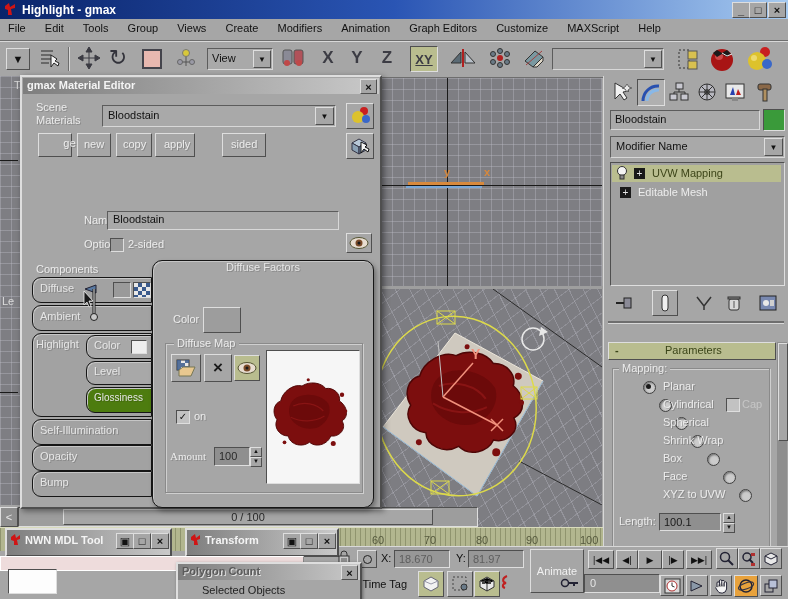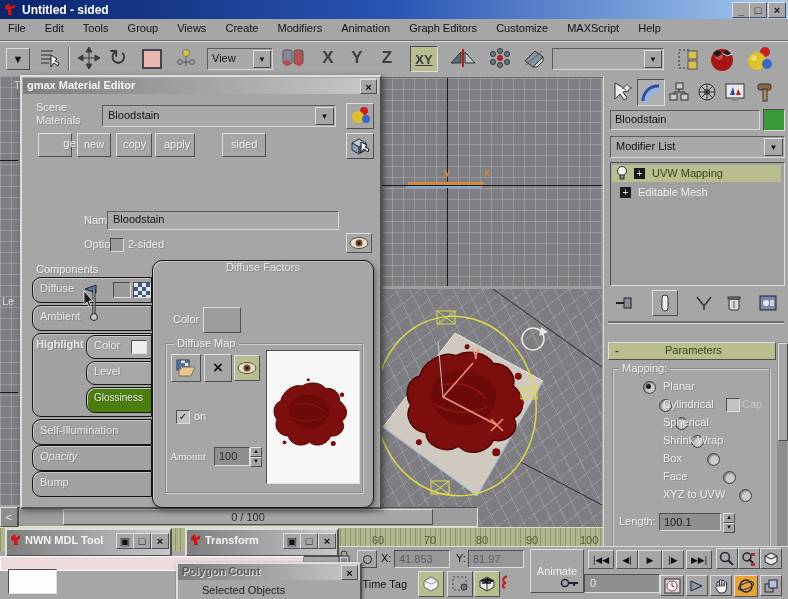--- a/index.html
+++ b/index.html
@@ -56,21 +56,21 @@
 </svg>
 
 <div id="root">
 
   <div class="abs titlebar" style="left:0;top:0;width:788px;height:19px;">
     <span class="abs" style="left:3px;top:2px;">
       <svg width="14" height="14">
           <path d="M2,4 L6,1 7,5 12,2 12,6 8,7 9,13 5,13 5,8 2,7 Z" fill="#cf1515"></path>
         </svg>
     </span>
-    <span class="abs" style="left:22px;top:3px;font-size:12px;">Untitled - sided</span>
+    <span class="abs" style="left:22px;top:3px;font-size:12px;">Highlight - gmax</span>
     <span class="abs r ic" style="left:732px;top:2px;width:16px;height:14px;color:#111;font-weight:bold;">_</span>
     <span class="abs r ic" style="left:749px;top:2px;width:16px;height:14px;color:#111;font-weight:bold;">□</span>
     <span class="abs r ic" style="left:768px;top:2px;width:16px;height:14px;color:#111;font-weight:bold;">×</span>
   </div>
 
   <div class="abs" style="left:0;top:19px;width:788px;height:21px;border-bottom:1px solid #6e6e6e;">
     <span class="menu-item">File</span>
     <span class="menu-item">Edit</span>
     <span class="menu-item">Tools</span>
     <span class="menu-item">Group</span>
@@ -307,21 +307,21 @@
           <rect x="9" y="8" width="4" height="12" fill="#b09060" stroke="#333"></rect>
         </svg>
     </span>
 
     <div class="abs f" style="left:6px;top:34px;width:148px;height:18px;">
       <span class="abs" style="left:4px;top:2px;">Bloodstain</span>
     </div>
     <div class="abs s" style="left:159px;top:33px;width:20px;height:20px;background:#3a9a3a;"></div>
 
     <div class="abs f" style="left:6px;top:60px;width:173px;height:20px;">
-      <span class="abs" style="left:5px;top:3px;">Modifier List</span>
+      <span class="abs" style="left:5px;top:3px;">Modifier Name</span>
       <span class="abs r ic" style="right:1px;top:1px;width:17px;height:16px;font-size:8px;">▼</span>
     </div>
 
     <div class="abs s" style="left:6px;top:86px;width:173px;height:122px;background:#a0a0a0;">
       <div class="abs olive" style="left:1px;top:2px;width:169px;height:17px;">
         <span class="abs" style="left:4px;top:1px;">
           <svg width="12" height="14">
               <circle cx="6" cy="5" r="4.5" fill="#f4f4f4" stroke="#333"></circle>
               <rect x="4" y="9" width="4" height="4" fill="#888" stroke="#333"></rect>
             </svg>
@@ -467,37 +467,37 @@
             <polygon points="13,1 2,5 13,9" fill="#5878a0" stroke="#223"></polygon>
           </svg>
       </span>
       <span class="abs s" style="left:80px;top:4px;width:16px;height:14px;background:#9a9a9a;"></span>
       <span class="abs s" style="left:100px;top:4px;width:16px;height:14px;background:repeating-conic-gradient(#3a5a8c 0 25%,#e8e8e8 0 50%);background-size:8px 8px;"></span>
     </div>
     <div class="comp-tab" style="top:228px;height:24px;">
       <span class="abs lbl" style="left:7px;top:4px;">Ambient</span>
     </div>
     <div class="comp-tab" style="top:256px;height:82px;">
-      <span class="abs lbl" style="left:3px;top:4px;font-weight:bold;">Highlight</span>
+      <span class="abs lbl" style="left:3px;top:4px;">Highlight</span>
     </div>
     <div class="comp-tab" style="left:64px;top:258px;width:64px;height:22px;background:#a8a8a8;">
       <span class="abs lbl" style="left:7px;top:3px;">Color</span>
       <span class="abs s" style="left:44px;top:4px;width:14px;height:12px;background:#eeeeee;"></span>
     </div>
     <div class="comp-tab" style="left:64px;top:284px;width:64px;height:22px;background:#a8a8a8;">
       <span class="abs lbl" style="left:7px;top:3px;">Level</span>
     </div>
     <div class="comp-tab" style="left:64px;top:310px;width:64px;height:24px;background:#4d7c0f;">
       <span class="abs lbl" style="left:7px;top:4px;font-size:10px;">Glossiness</span>
     </div>
     <div class="comp-tab" style="top:342px;height:24px;">
       <span class="abs lbl" style="left:7px;top:4px;">Self-Illumination</span>
     </div>
     <div class="comp-tab" style="top:368px;height:24px;">
-      <span class="abs lbl" style="left:7px;top:4px;font-style:italic;">Opacity</span>
+      <span class="abs lbl" style="left:7px;top:4px;">Opacity</span>
     </div>
     <div class="comp-tab" style="top:394px;height:24px;">
       <span class="abs lbl" style="left:7px;top:4px;">Bump</span>
     </div>
 
     <svg class="abs" style="left:58px;top:210px;" width="30" height="36">
       <polyline points="14,2 14,28" stroke="#1a1a1a" stroke-width="3" fill="none"></polyline>
       <polyline points="14,2 14,28" stroke="#e8e8e8" stroke-width="1" fill="none"></polyline>
       <circle cx="14" cy="30" r="3.5" fill="#c8c8c8" stroke="#222"></circle>
     </svg>
@@ -584,21 +584,21 @@
         <path d="M4,7 v-2 a3,3 0 0 1 6,0 v2" fill="none" stroke="#333"></path>
         <line x1="4" y1="10" x2="10" y2="10" stroke="#555"></line>
         <line x1="4" y1="12" x2="10" y2="12" stroke="#555"></line>
       </svg>
   </span>
   <span class="abs r ic" style="left:357px;top:550px;width:18px;height:16px;">
     <span style="width:7px;height:7px;border:1px solid #222;border-radius:50%;display:block;"></span>
   </span>
   <span class="abs" style="left:381px;top:552px;">X:</span>
   <div class="abs s" style="left:394px;top:550px;width:54px;height:16px;background:#979797;">
-    <span class="abs" style="left:4px;top:2px;color:#5e5e5e;">41.853</span>
+    <span class="abs" style="left:4px;top:2px;color:#5e5e5e;">18.670</span>
   </div>
   <span class="abs" style="left:456px;top:552px;">Y:</span>
   <div class="abs s" style="left:468px;top:550px;width:54px;height:16px;background:#979797;">
     <span class="abs" style="left:4px;top:2px;color:#5e5e5e;">81.97</span>
   </div>
   <div class="abs r ic" style="left:530px;top:549px;width:52px;height:42px;color:#f0f0f0;">Animate</div>
 
   <span class="abs r ic t9" style="left:588px;top:550px;width:24px;height:17px;">|◀◀</span>
   <span class="abs r ic t9" style="left:616px;top:550px;width:20px;height:17px;">◀|</span>
   <span class="abs r ic t9" style="left:638px;top:550px;width:22px;height:17px;">▶</span>

